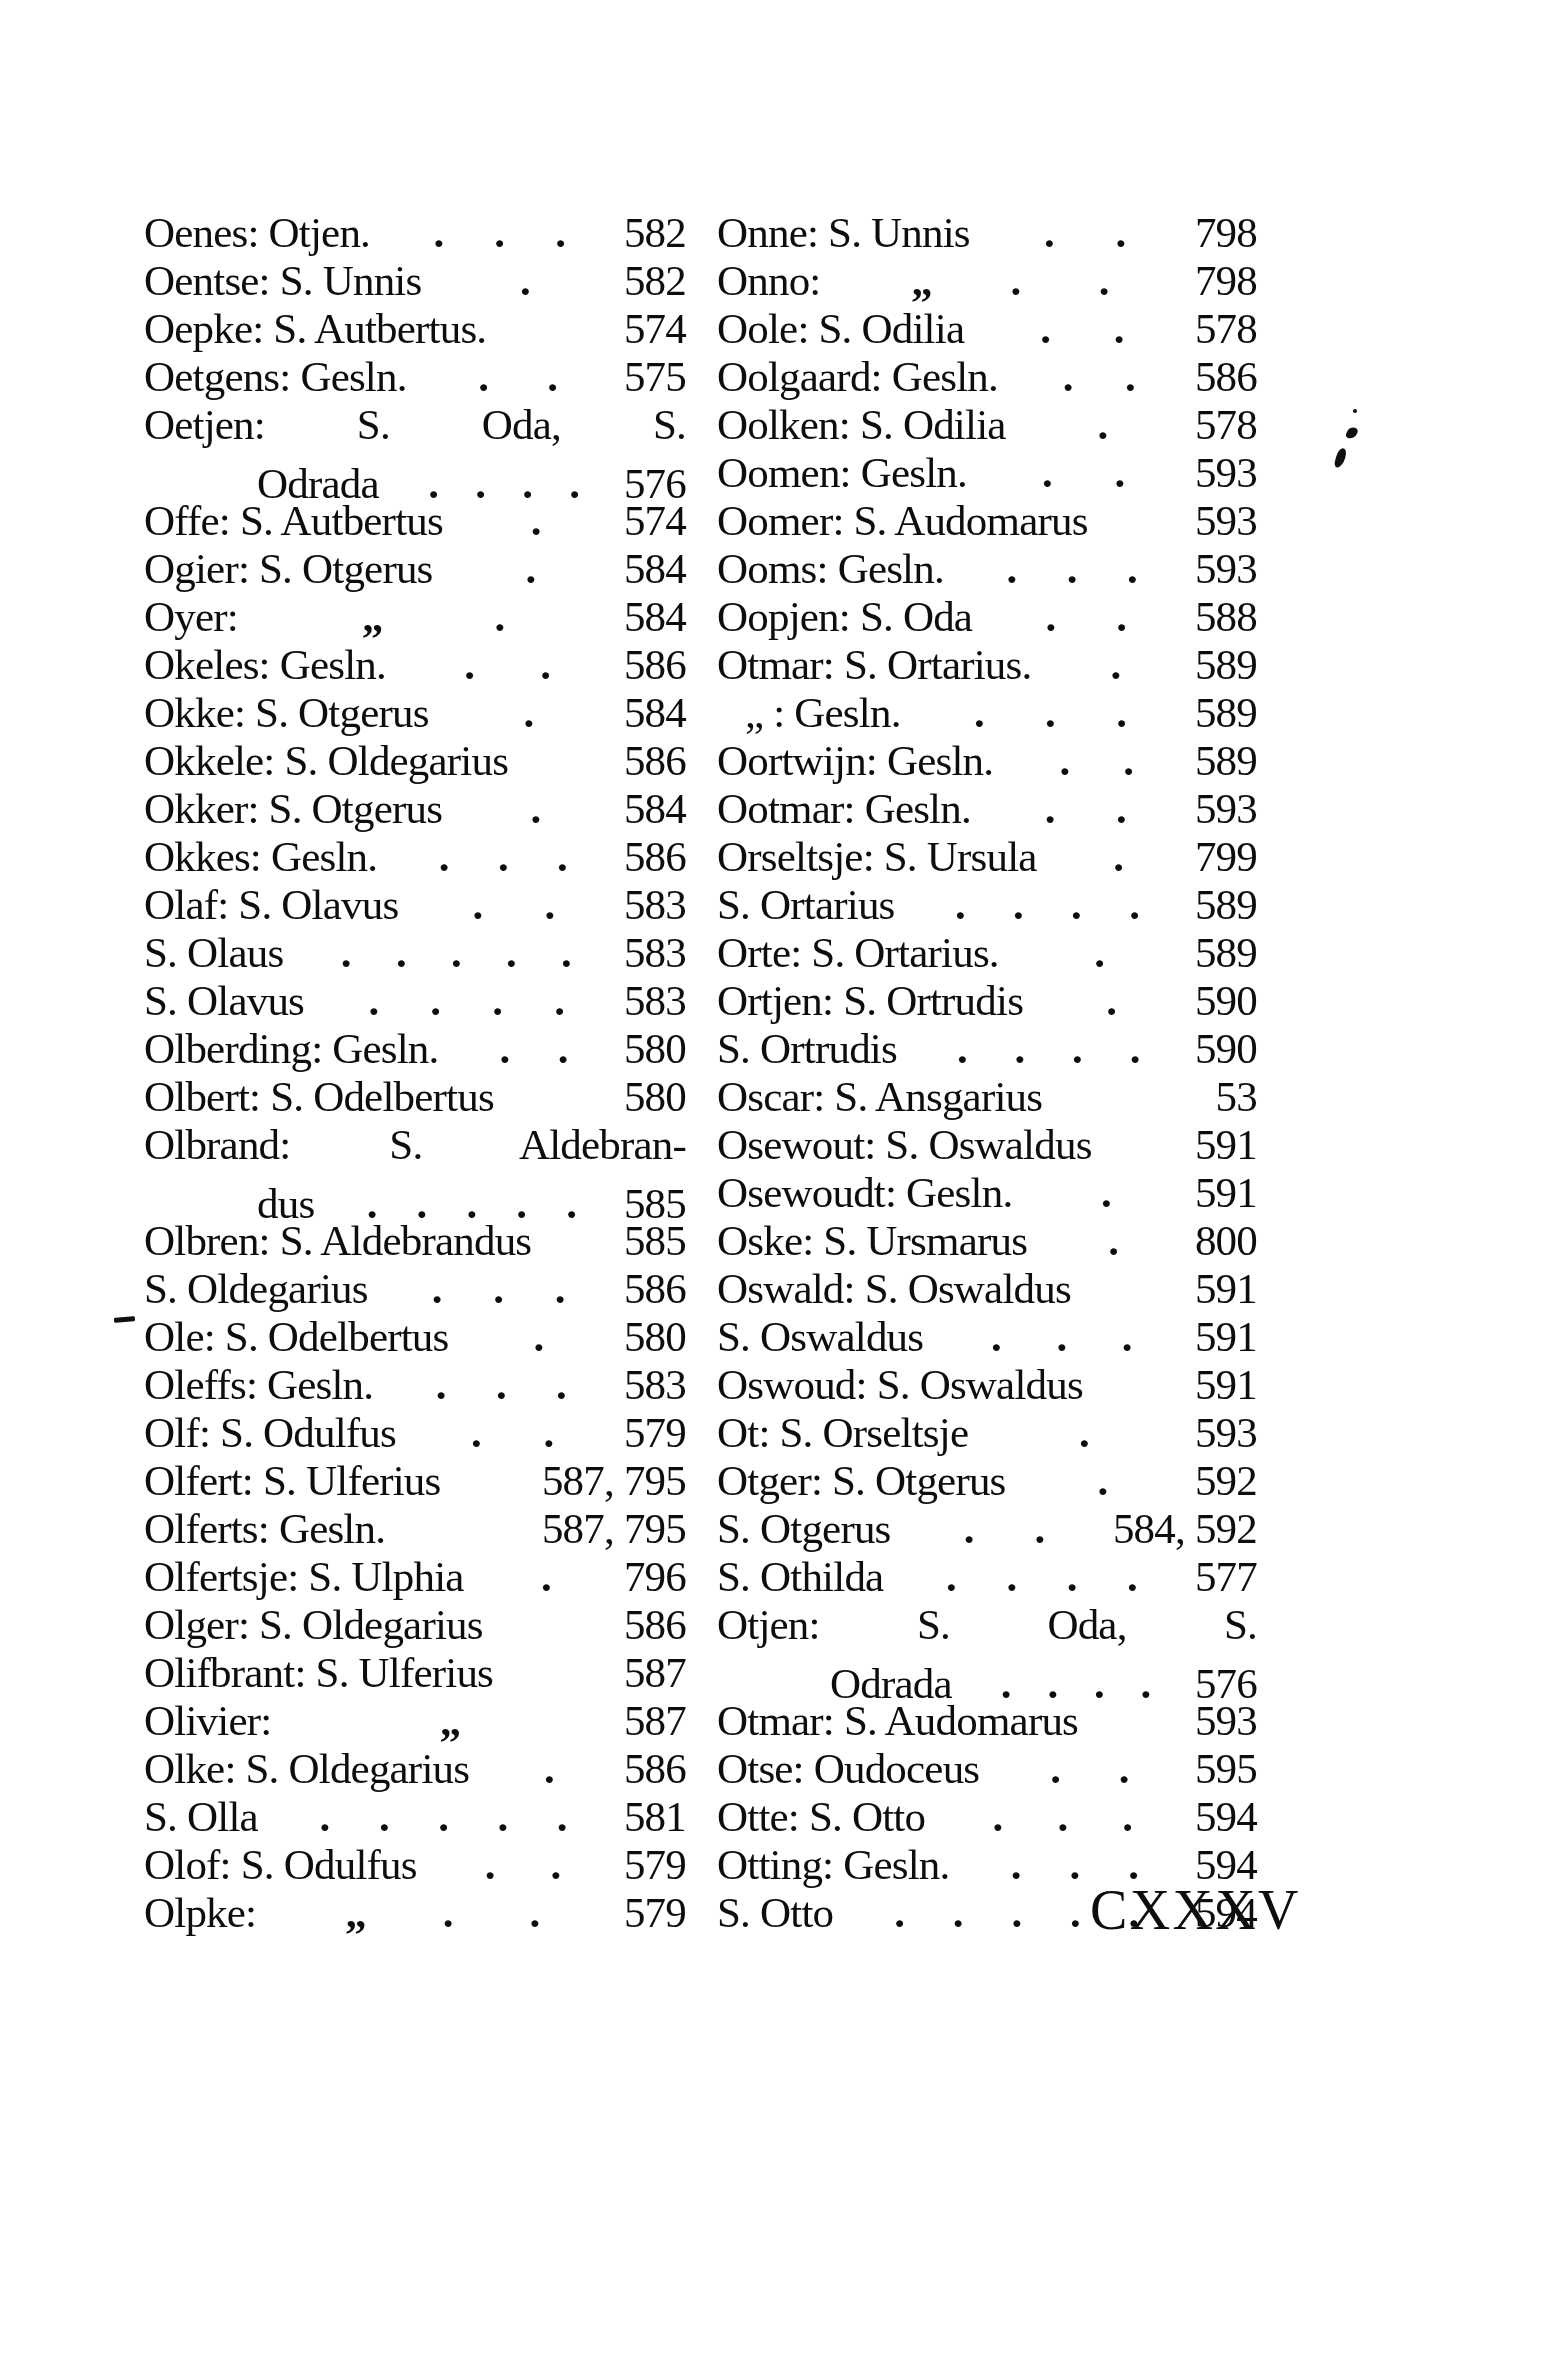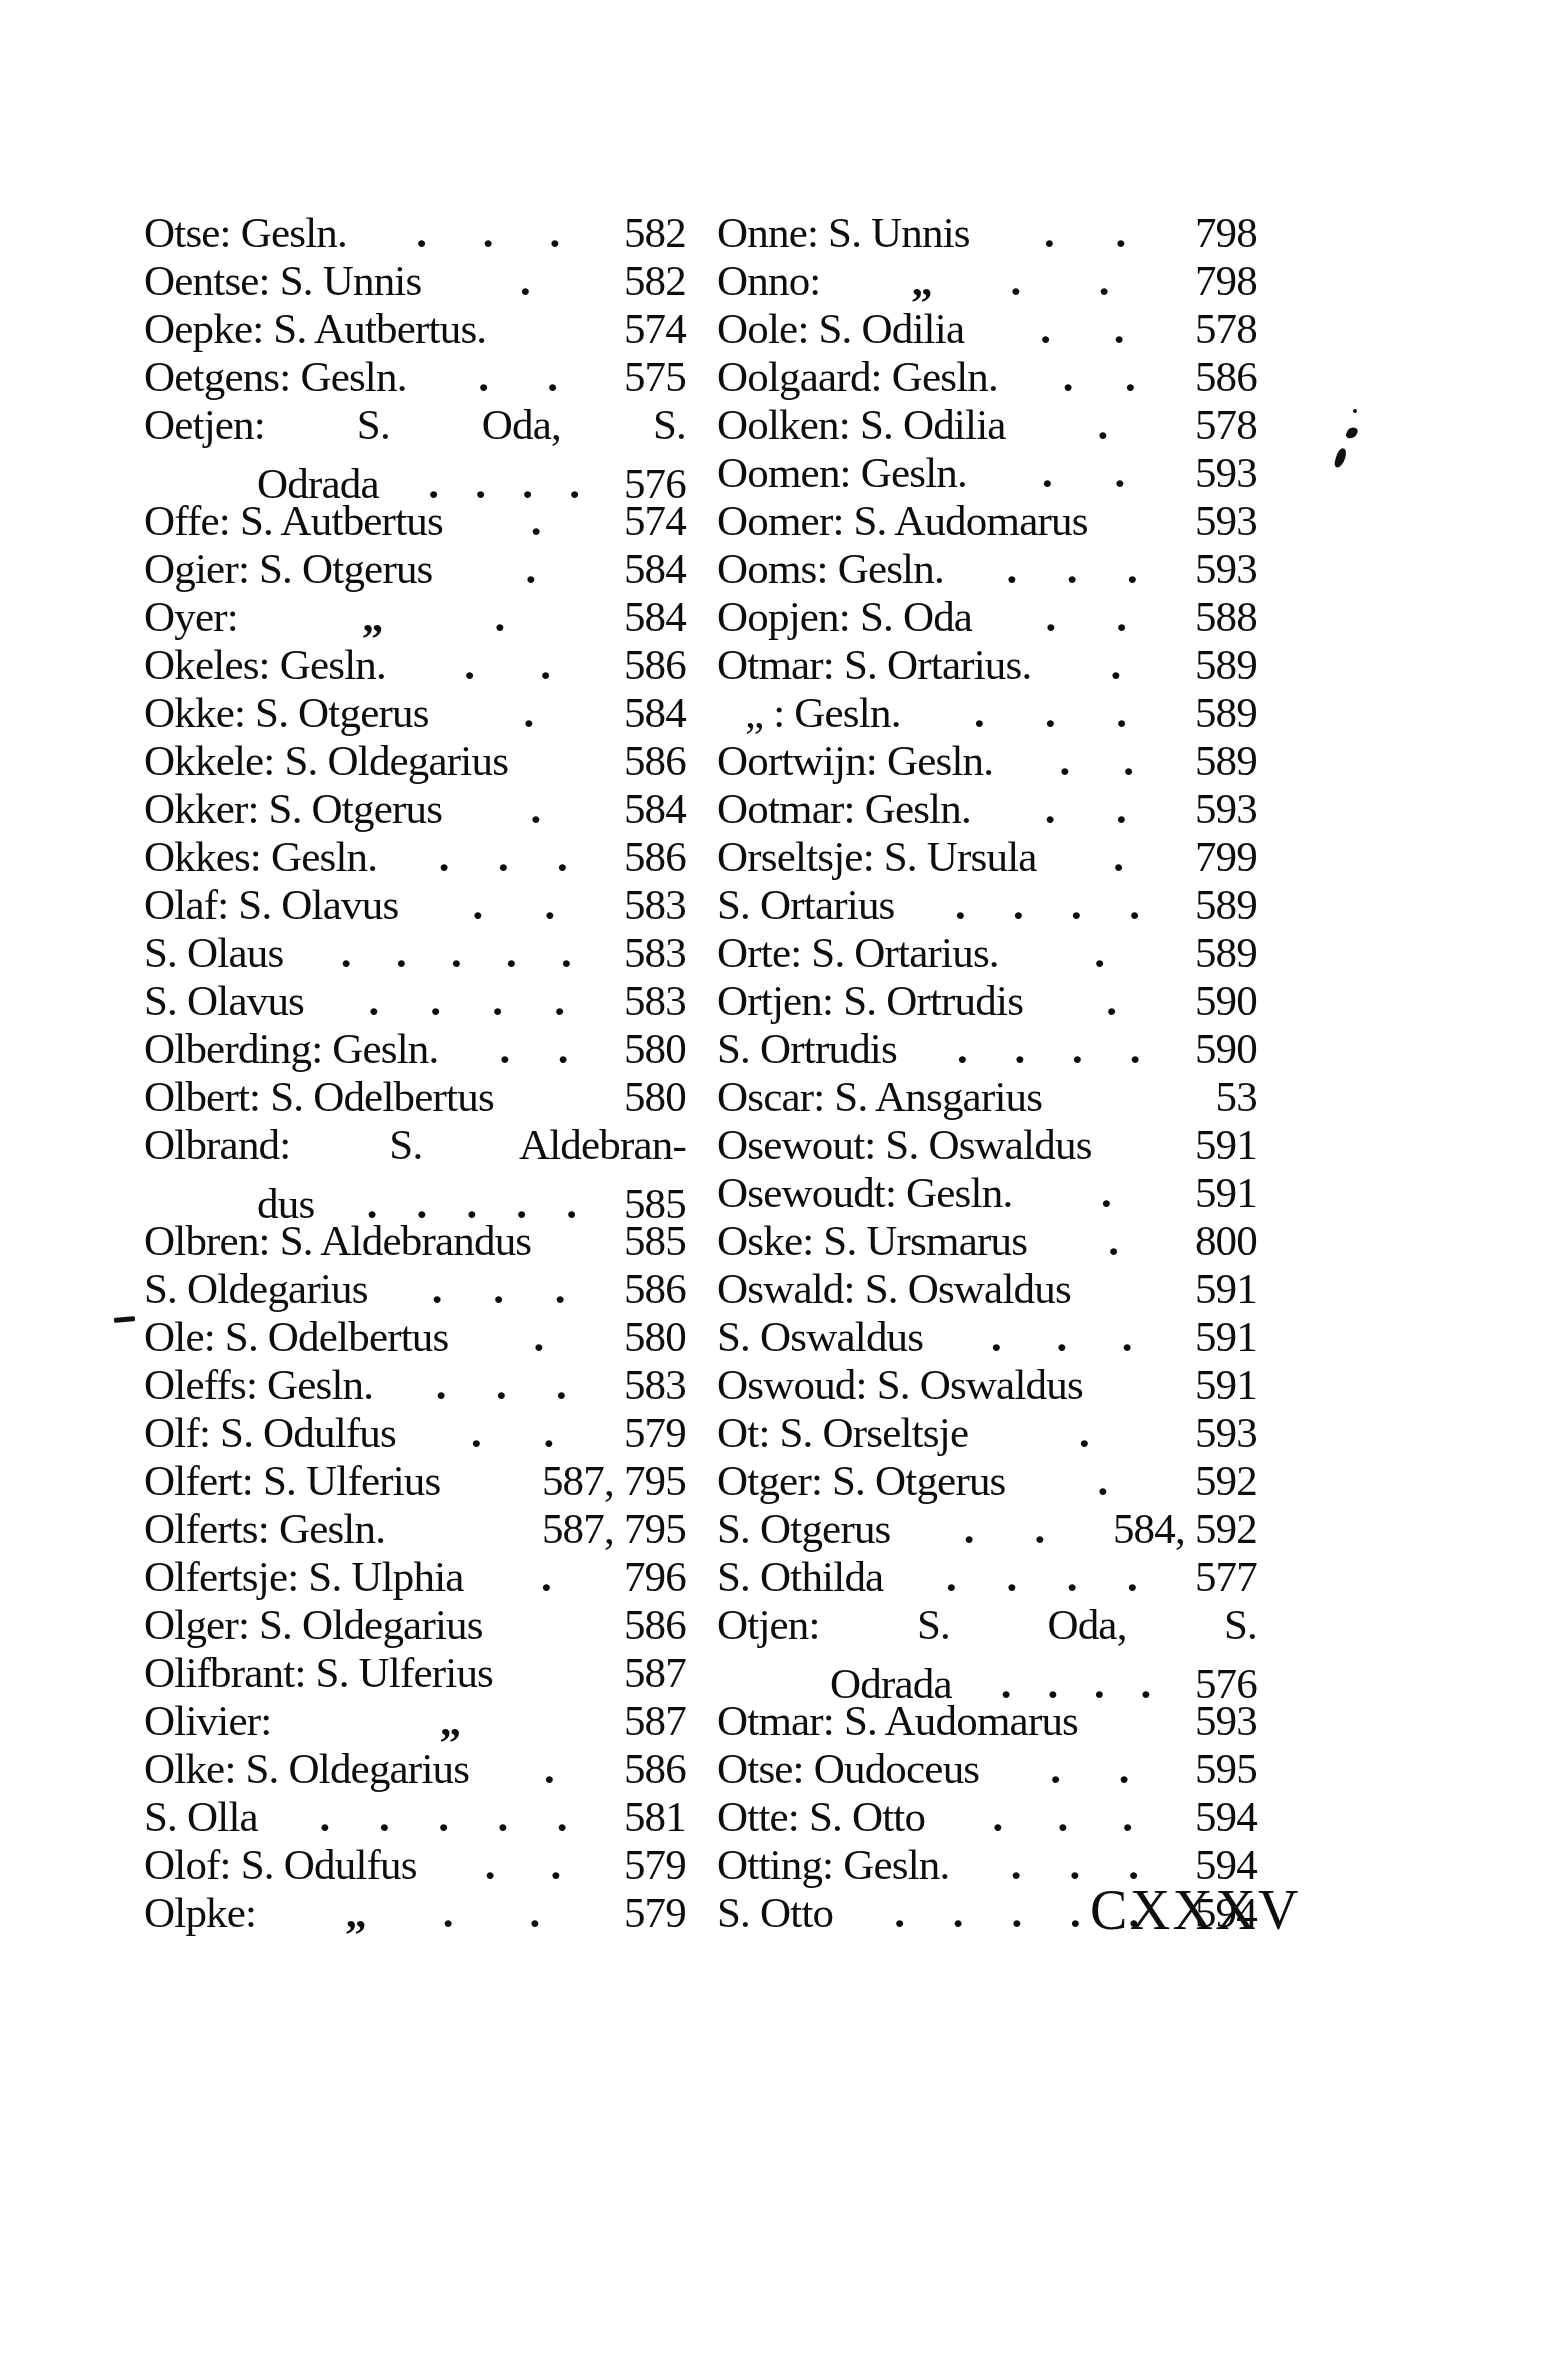--- a/index.html
+++ b/index.html
@@ -48,21 +48,21 @@
   .speck-b{
     position:absolute;left:1336px;top:448px;width:9.3px;height:20px;
     background:#101010;border-radius:55% 45% 65% 35%;transform:rotate(16deg);
   }
 </style>
 </head>
 <body>
 
 <div class="col" id="col-left">
     <div class="row">
-    <span class="label">Otse: Gesln.</span>
+    <span class="label">Oenes: Otjen.</span>
     <span class="mid">
         <span class="dot">.</span>
         <span class="dot">.</span>
         <span class="dot">.</span>
       </span>
     <span class="page">582</span>
   </div>
     <div class="row">
     <span class="label">Oentse: S. Unnis</span>
     <span class="mid">

